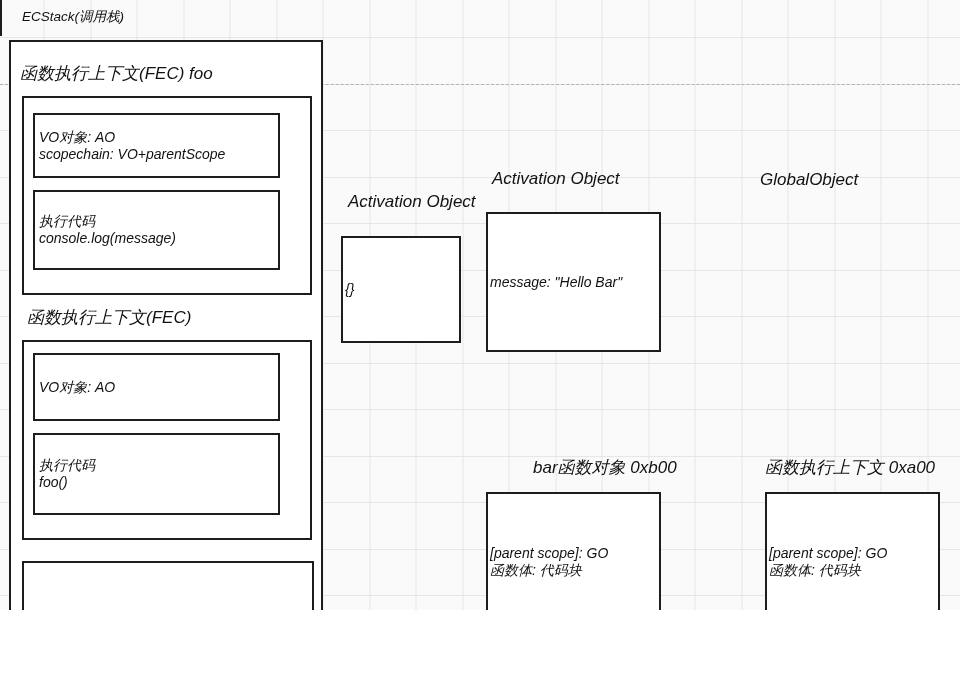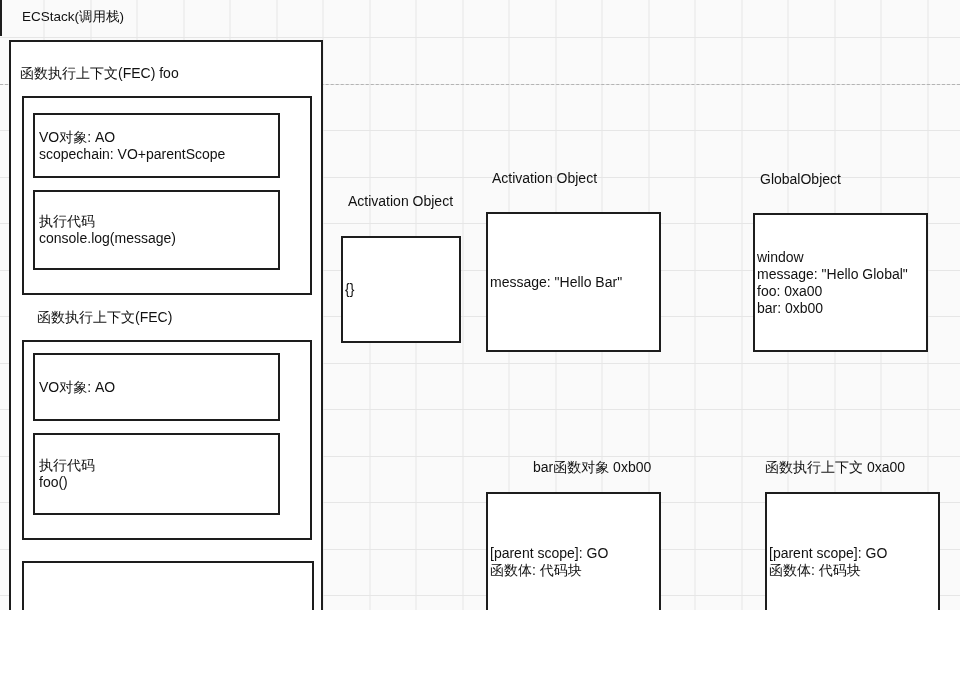--- a/index.html
+++ b/index.html
@@ -9,20 +9,21 @@
     width: 960px;
     height: 610px;
     overflow: hidden;
     background-color: #fafafa;
     background-image:
       repeating-linear-gradient(to right, transparent 0, transparent 45.5px, #e6e6e6 45.5px, #e6e6e6 46.5px),
       repeating-linear-gradient(to bottom, transparent 0, transparent 45.5px, #e6e6e6 45.5px, #e6e6e6 46.5px);
     background-position: -1.5px -8px;
     font-family: "Liberation Sans", "DejaVu Sans", sans-serif;
     color: #111111;
+    font-style: italic;
   }
   .divider {
     position: absolute;
     left: 0; top: 84px; width: 960px; height: 0;
     border-top: 1px dashed #b3b3b3;
   }
   .shape {
     position: absolute;
     background: #ffffff;
     border: 2px solid #1d1d1d;
@@ -35,33 +36,33 @@
     padding-left: 4px;
     font-size: 14px;
     line-height: 17px;
     white-space: nowrap;
     overflow: hidden;
   }
   .tight .shape-text { padding-left: 2px; }
   .top-align .shape-text { justify-content: flex-start; padding-top: 23px; }
   .float-label {
     position: absolute;
-    font-size: 14px;
+    font-size: 17px;
     line-height: 15px;
     white-space: nowrap;
   }
   #ec-edge { position: absolute; left: 0; top: 0; width: 2px; height: 36px; background: #1d1d1d; }
   #ec-title      { left: 22px;  top: 9px; font-size: 13.5px; }
   #ec-outer      { left: 9px;   top: 40px;  width: 314px; height: 680px; }
   
   #frame1-label  { left: 9px;   top: 24px; }
   #frame1        { left: 11px;  top: 54px;  width: 290px; height: 199px; position: absolute; background:#fff; border: 2px solid #1d1d1d; }
   #box-a         { left: 9px;   top: 15px;  width: 247px; height: 65px; }
   #box-b         { left: 9px;   top: 92px;  width: 247px; height: 80px; }
-  #frame2-label  { left: 26px;   top: 268px; }
+  #frame2-label  { left: 16px;   top: 268px; }
   #frame2        { left: 11px;  top: 298px; width: 290px; height: 200px; position: absolute; background:#fff; border: 2px solid #1d1d1d; }
   #box-c         { left: 9px;   top: 11px;  width: 247px; height: 68px; }
   #box-d         { left: 9px;   top: 91px;  width: 247px; height: 82px; }
   #frame3        { left: 11px;  top: 519px; width: 292px; height: 180px; position: absolute; background:#fff; border: 2px solid #1d1d1d; }
   #box-e         { left: 21px;  top: 21px;  width: 245px; height: 71px; }
   #box-f         { left: 21px;  top: 102px; width: 245px; height: 80px; }
   #obj0-label    { left: 348px; top: 194px; }
   #obj0          { left: 341px; top: 236px; width: 120px; height: 107px; }
   #obj1-label    { left: 492px; top: 171px; }
   #obj1          { left: 486px; top: 212px; width: 175px; height: 140px; }
@@ -133,28 +134,20 @@
   </div>
 
   <div id="obj1-label" class="float-label">Activation Object</div>
   <div id="obj1" class="shape tight">
     <div class="shape-text">
       <div>message: "Hello Bar"</div>
     </div>
   </div>
 
   <div id="obj2-label" class="float-label">GlobalObject</div>
-  <div id="obj2" class="shape tight">
-    <div class="shape-text">
-      <div>window</div>
-      <div>message: "Hello Global"</div>
-      <div>foo: 0xa00</div>
-      <div>bar: 0xb00</div>
-    </div>
-  </div>
 
   <div id="obj3-label" class="float-label">bar函数对象 0xb00</div>
   <div id="obj3" class="shape tight">
     <div class="shape-text">
       <div>[parent scope]: GO</div>
       <div>函数体: 代码块</div>
     </div>
   </div>
 
   <div id="obj4-label" class="float-label">函数执行上下文 0xa00</div>

